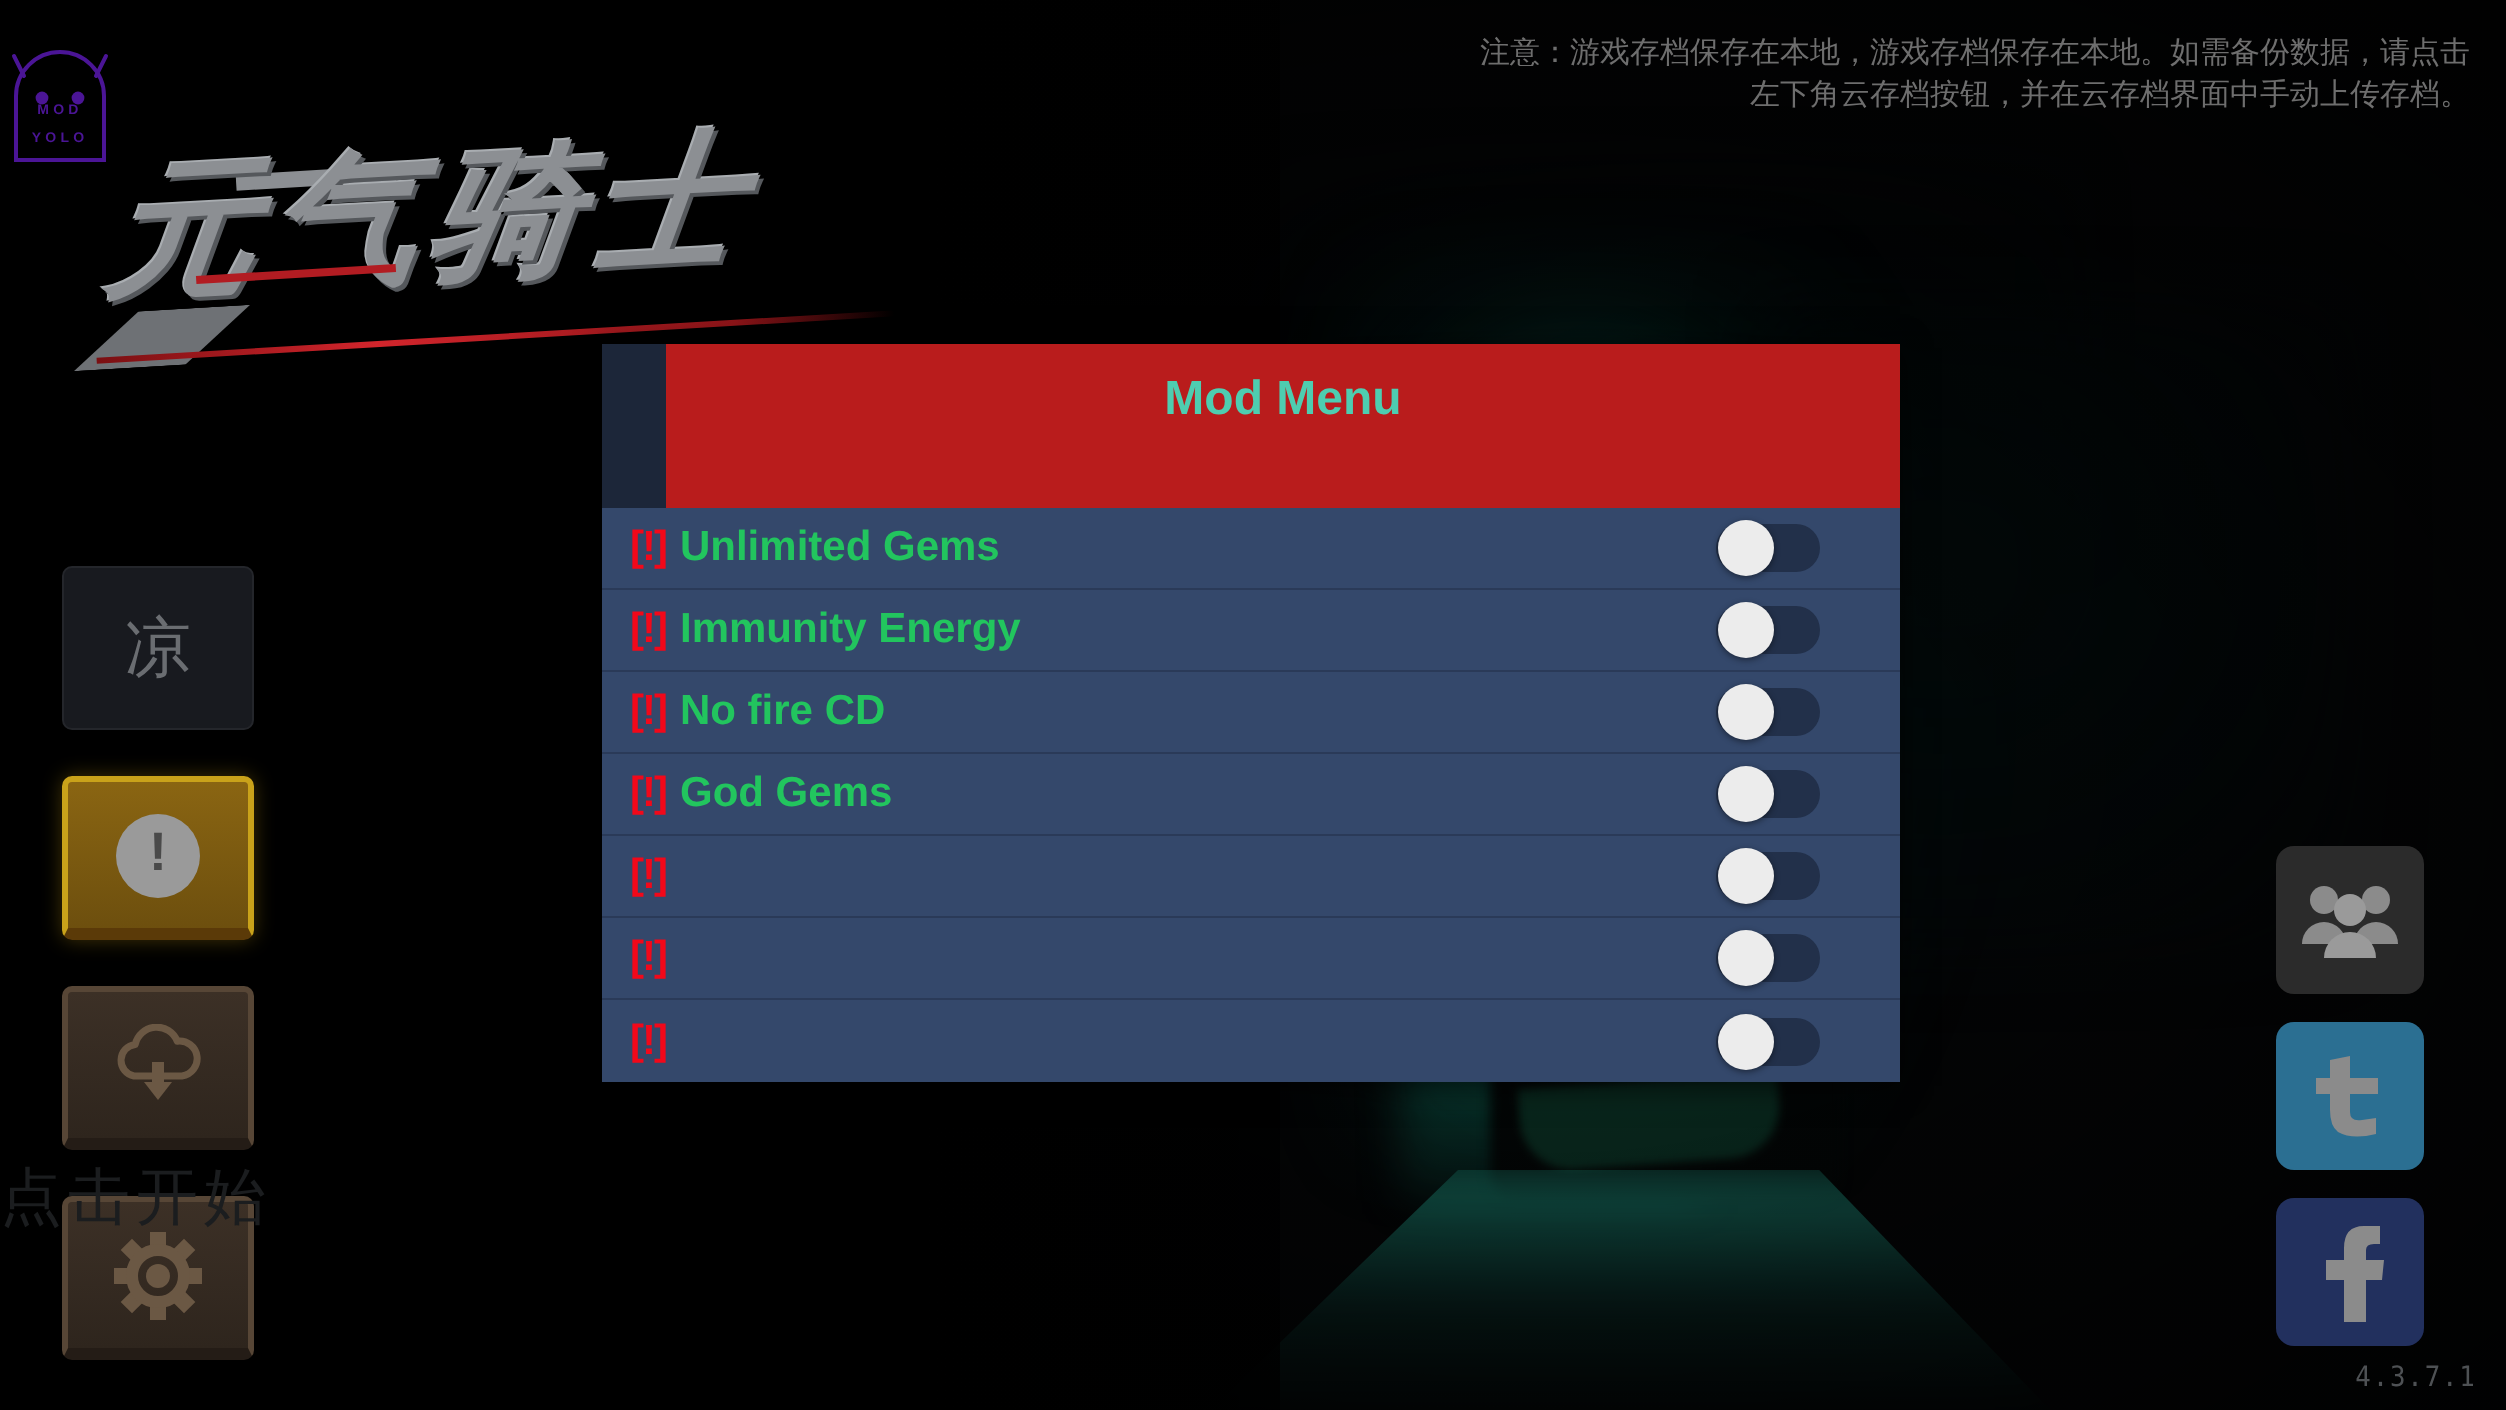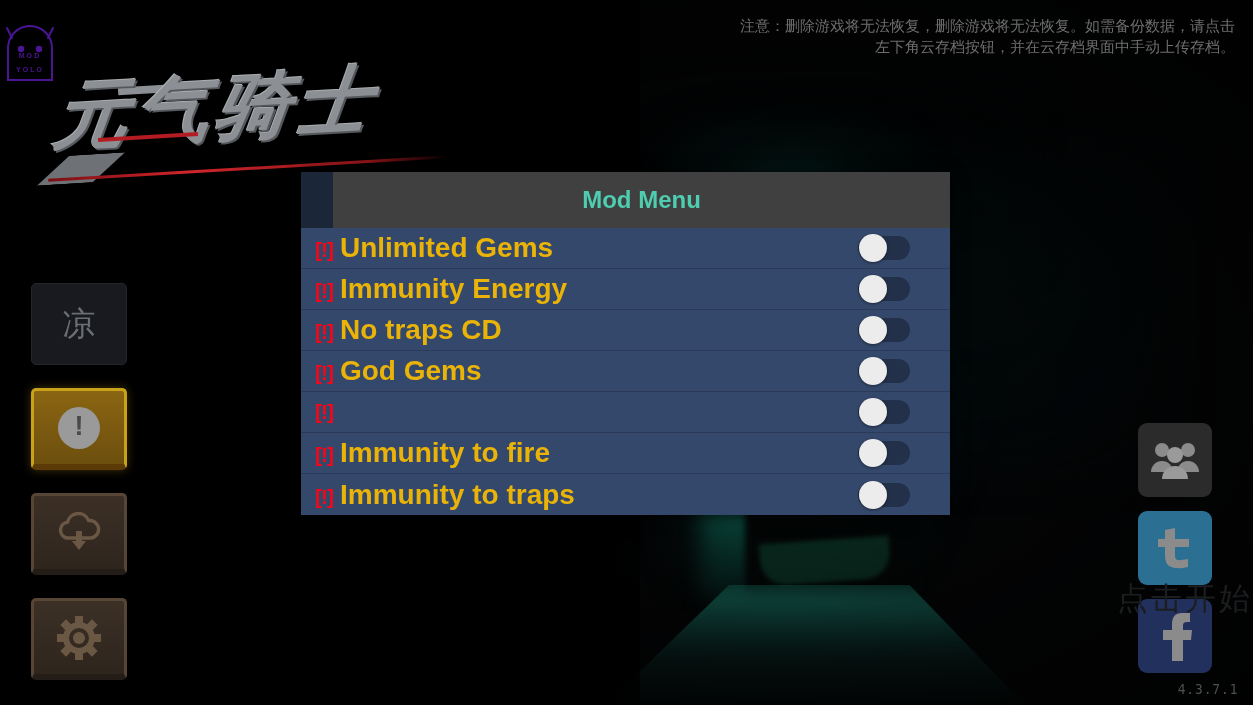--- a/index.html
+++ b/index.html
@@ -136,54 +136,54 @@
     width:74px; height:74px; margin-bottom:14px; border-radius:9px;
     display:flex; align-items:center; justify-content:center; cursor:pointer;
   }
   .soc-btn.group { background:#2b2b2b; }
   .soc-btn.tw { background:#2b6f92; }
   .soc-btn.fb { background:#22305e; }
   .soc-btn svg { display:block; }
 
   
   #start-text {
-    position:absolute; left:0; right:0; top:578px; text-align:right;
+    position:absolute; left:0; right:0; top:578px; text-align:left;
     color:#1b1d1f; font-size:31px; letter-spacing:3px;
     font-family:"DejaVu Sans", sans-serif;
   }
 
   
   #version {
     position:absolute; right:12px; bottom:8px; color:#4e5154;
     font-size:14px; letter-spacing:1px;
     font-family:"DejaVu Sans Mono", monospace;
     transform:scaleX(.92);
   }
 
   
   #mod-menu {
     position:absolute; left:301px; top:172px; width:649px;
     background:#1c2639;
     box-shadow:0 2px 14px rgba(0,0,0,.7);
   }
-  #mod-header { height:56px; position:relative; background:#404040;margin-left:32px; }
+  #mod-header { height:82px; position:relative; background:#b91c1c;margin-left:32px; }
   #mod-title {
     position:absolute; left:0; right:0; top:14px; text-align:center;
     color:#4ecdb0; font-size:24px; font-weight:bold;
     font-family:"Liberation Sans", sans-serif;
   }
   .mod-row {
     height:41px; background:#34486b; border-bottom:1px solid #2a3a58;
     display:flex; align-items:center; padding:0 18px 0 14px;
     cursor:pointer; position:relative;
   }
   .mod-row:last-child { border-bottom:none; }
   .mod-label { flex:1; display:flex; align-items:baseline; }
   .bang { color:#f2081a; font-size:21px; font-weight:bold; font-family:"Liberation Sans", sans-serif; margin-right:7px; letter-spacing:-1px; }
-  .mod-text { color:#eab308; font-size:28px; font-weight:bold; font-family:"Liberation Sans", sans-serif; }
+  .mod-text { color:#22c55e; font-size:21px; font-weight:bold; font-family:"Liberation Sans", sans-serif; }
   .toggle {
     width:52px; height:24px; border-radius:12px; background:#22304a;
     position:relative; flex:0 0 auto; margin-right:22px;
   }
   .toggle .knob {
     position:absolute; left:1px; top:-2px; width:28px; height:28px;
     border-radius:50%; background:#ececec; box-shadow:0 1px 3px rgba(0,0,0,.45);
   }
 </style>
 </head>
@@ -216,21 +216,21 @@
 </div>
 
 <div id="logo">
   <div class="gray-dash"></div>
   <div class="logo-text">元气骑士</div>
   <div class="red-line2"></div>
   <div class="arrow"></div>
   <div class="red-line"></div>
 </div>
 
-<div id="warning">注意：删除游戏将无法恢复，删除游戏将无法恢复。如需备份数据，请点击左下角云存档按钮，并在云存档界面中手动上传存档。</div>
+<div id="warning">注意：游戏存档保存在本地，游戏存档保存在本地。如需备份数据，请点击左下角云存档按钮，并在云存档界面中手动上传存档。</div>
 
 <div id="sidebar">
 
   <div class="side-btn dark">
     <span class="glyph">凉</span>
   </div>
 
   <div class="side-btn gold">
     <div class="excl-circle">
       <span>!</span>
@@ -316,21 +316,21 @@
           <span class="bang">[!]</span>
           <span class="mod-text">Immunity Energy</span>
         </div>
         <div class="toggle">
           <div class="knob"></div>
         </div>
       </div>
       <div class="mod-row">
         <div class="mod-label">
           <span class="bang">[!]</span>
-          <span class="mod-text">No traps CD</span>
+          <span class="mod-text">No fire CD</span>
         </div>
         <div class="toggle">
           <div class="knob"></div>
         </div>
       </div>
       <div class="mod-row">
         <div class="mod-label">
           <span class="bang">[!]</span>
           <span class="mod-text">God Gems</span>
         </div>
@@ -342,29 +342,27 @@
         <div class="mod-label">
           <span class="bang">[!]</span>
         </div>
         <div class="toggle">
           <div class="knob"></div>
         </div>
       </div>
       <div class="mod-row">
         <div class="mod-label">
           <span class="bang">[!]</span>
-          <span class="mod-text">Immunity to fire</span>
-        </div>
-        <div class="toggle">
-          <div class="knob"></div>
-        </div>
-      </div>
-      <div class="mod-row">
-        <div class="mod-label">
-          <span class="bang">[!]</span>
-          <span class="mod-text">Immunity to traps</span>
+        </div>
+        <div class="toggle">
+          <div class="knob"></div>
+        </div>
+      </div>
+      <div class="mod-row">
+        <div class="mod-label">
+          <span class="bang">[!]</span>
         </div>
         <div class="toggle">
           <div class="knob"></div>
         </div>
       </div>
     </div>
 </div>
 
 </body></html>

